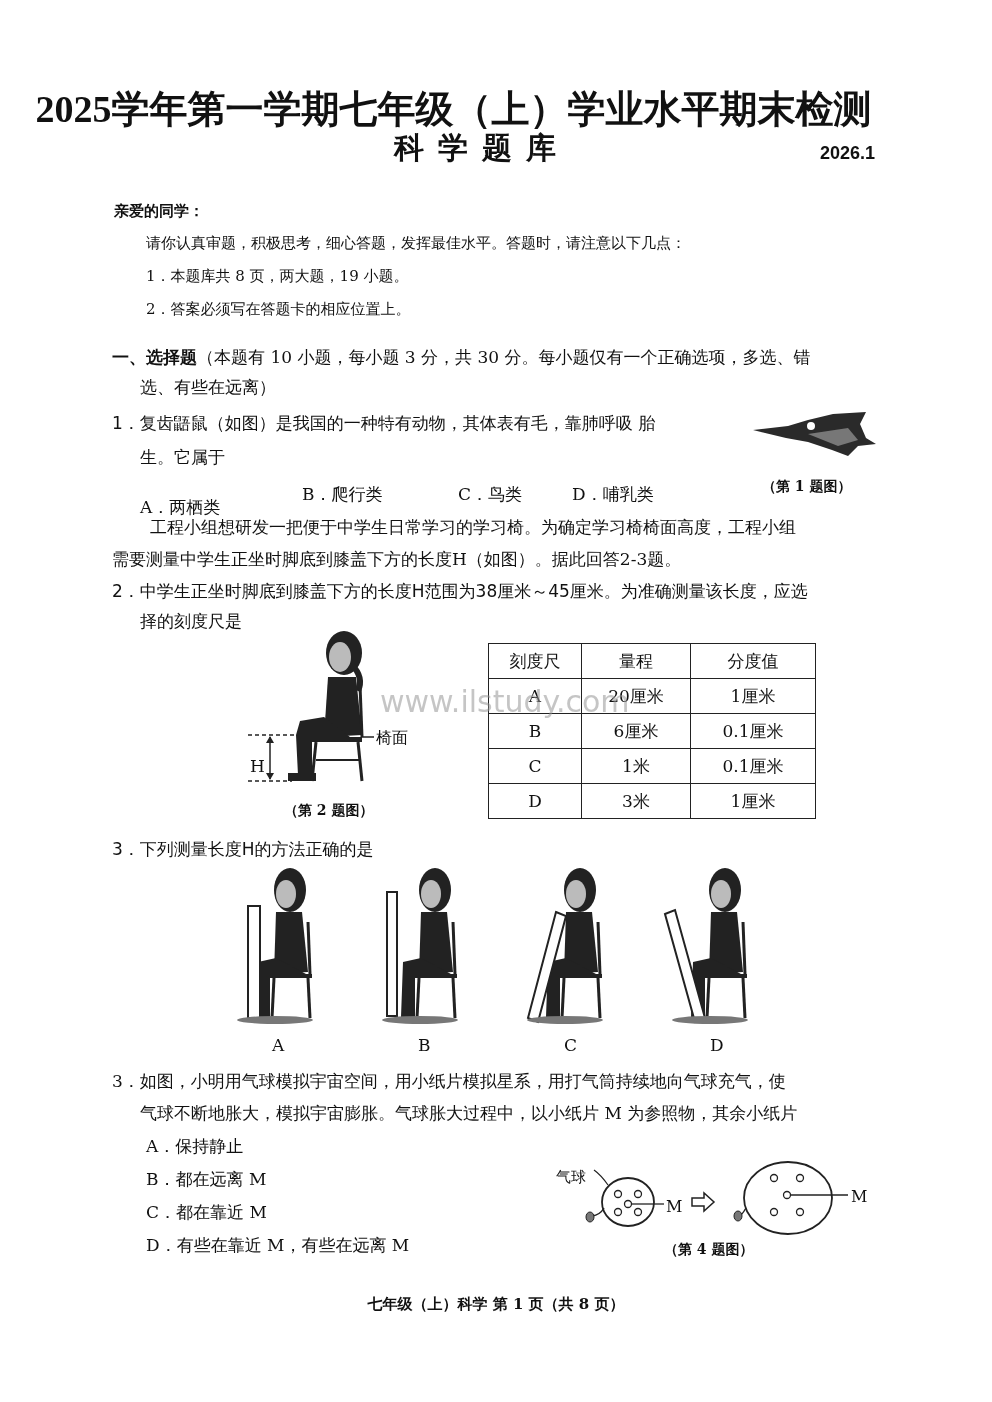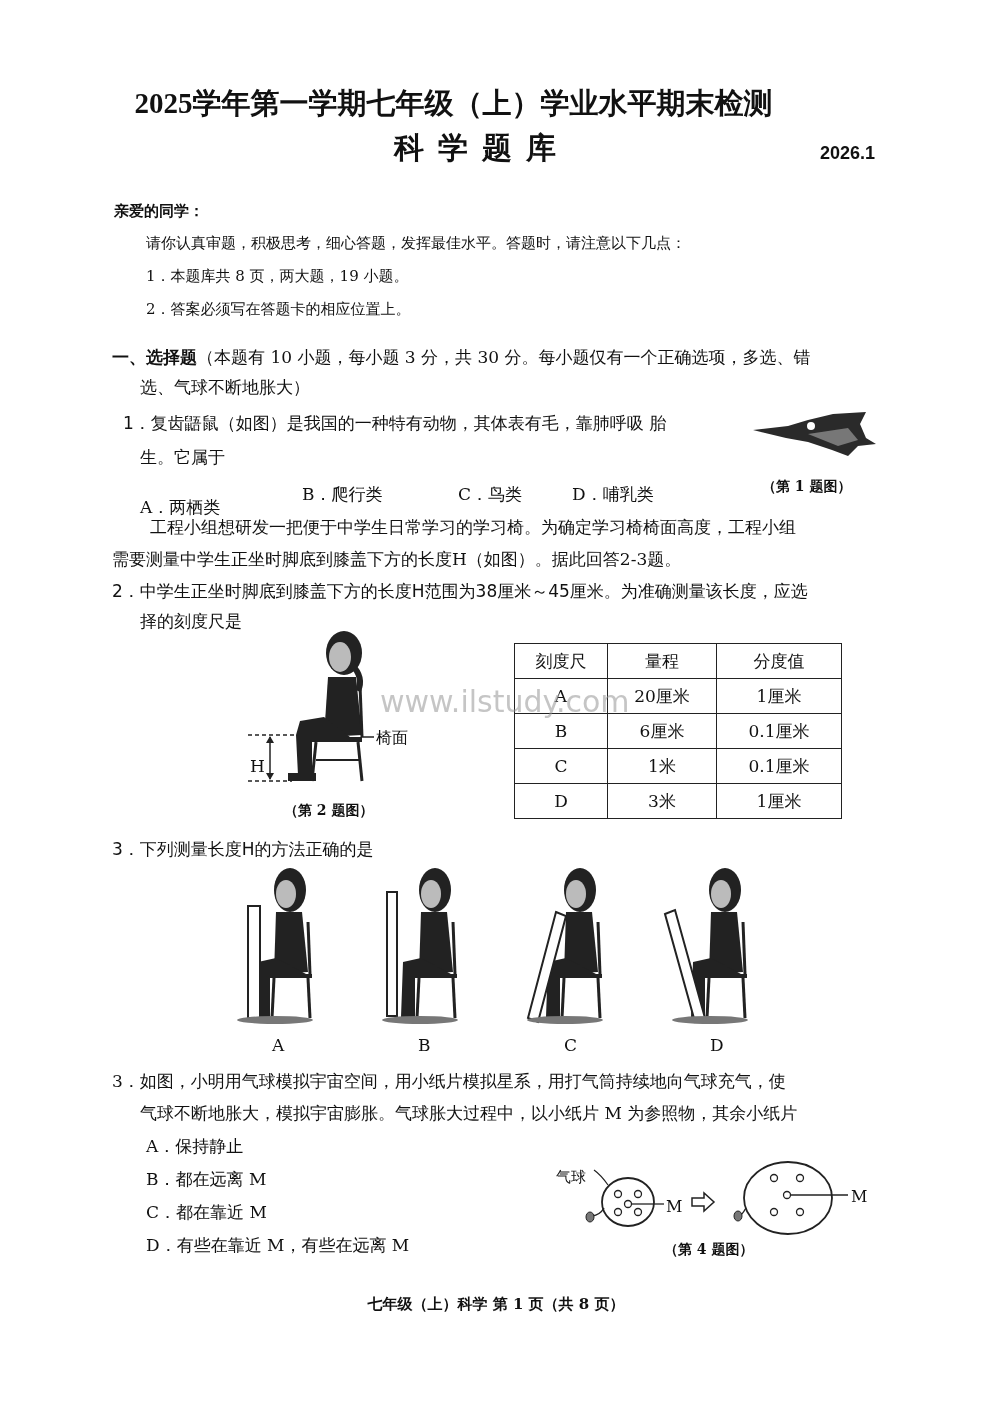--- a/index.html
+++ b/index.html
@@ -1,19 +1,19 @@
 <!DOCTYPE html>
 <html><head>
 <meta charset="utf-8">
 <style>
   html, body { margin:0; padding:0; background:#ffffff; }
   body { width:992px; height:1402px; position:relative; overflow:hidden;
          font-family:"DejaVu Serif","Liberation Serif",serif; color:#111; }
   .abs { position:absolute; }
-  .title { left:0; width:907px; top:84px; text-align:center; font-size:29px; font-weight:bold;
+  .title { left:0; width:907px; top:84px; text-align:center; font-size:38px; font-weight:bold;
            font-family:"Liberation Serif","DejaVu Serif",serif; letter-spacing:0px; }
   .subtitle { left:16px; width:932px; top:128px; text-align:center; font-size:30px; font-weight:bold;
               font-family:Liberation Serif, serif; letter-spacing:14px; }
   .date { left:820px; top:143px; font-size:18px; font-weight:bold; font-family:"Liberation Sans",sans-serif; }
   .txt { font-size:17px; line-height:22px; white-space:nowrap; }
   .bold { font-weight:bold; }
   .sans { font-family:"DejaVu Sans","Liberation Sans",sans-serif; }
   table.scale { border-collapse:collapse; font-size:17px; }
   table.scale td, table.scale th { border:1.6px solid #222; text-align:center; height:32px; font-weight:normal; }
   .watermark { font-family:"DejaVu Sans",sans-serif; font-size:30px; color:rgba(150,150,150,0.55);margin-left:8px; }
@@ -27,23 +27,23 @@
 <div class="abs date">2026.1</div>
 
 <div class="abs txt sans bold" style="left:114px;top:200px;font-size:15px;">亲爱的同学：</div>
 <div class="abs txt" style="left:146px;top:232px;font-size:15px;">请你认真审题，积极思考，细心答题，发挥最佳水平。答题时，请注意以下几点：</div>
 <div class="abs txt" style="left:146px;top:265px;font-size:15px;">1．本题库共 8 页，两大题，19 小题。</div>
 <div class="abs txt" style="left:146px;top:298px;font-size:15px;">2．答案必须写在答题卡的相应位置上。</div>
 
 <div class="abs txt" style="left:112px;top:346px;">
   <span class="bold sans">一、选择题</span><span>（本题有 10 小题，每小题 3 分，共 30 分。每小题仅有一个正确选项，多选、错</span>
 </div>
-<div class="abs txt" style="left:140px;top:376px;">选、气球不断地胀大）</div>
-
-<div class="abs txt sans" style="left:123px;top:412px;">1．复齿鼯鼠（如图）是我国的一种特有动物，其体表有毛，靠肺呼吸  胎</div>
+<div class="abs txt" style="left:140px;top:376px;">选、有些在远离）</div>
+
+<div class="abs txt sans" style="left:112px;top:412px;">1．复齿鼯鼠（如图）是我国的一种特有动物，其体表有毛，靠肺呼吸  胎</div>
 <div class="abs txt sans" style="left:140px;top:446px;">生。它属于</div>
 <div class="abs txt" style="left:140px;top:483px;margin-top:13px;">A．两栖类</div>
 <div class="abs txt" style="left:302px;top:483px;">B．爬行类</div>
 <div class="abs txt" style="left:458px;top:483px;">C．鸟类</div>
 <div class="abs txt" style="left:572px;top:483px;">D．哺乳类</div>
 <div class="abs" style="left:748px;top:408px;width:140px;height:60px;">
   <svg width="140" height="60" viewBox="0 0 140 60">
     <path d="M5,22 L40,18 L60,12 L85,6 L118,4 L112,16 L118,30 L128,36 L110,38 L100,48 L84,42 L60,34 L38,30 Z" fill="#2a2a2a"></path>
     <circle cx="63" cy="18" r="4" fill="#fff"></circle>
     <path d="M60,26 L100,20 L110,32 L90,38 Z" fill="#777"></path>
@@ -75,21 +75,21 @@
     <line x1="30" y1="112" x2="30" y2="154" stroke="#222" stroke-width="1.5"></line>
     <path d="M26,118 L30,111 L34,118 Z" fill="#222"></path>
     <path d="M26,148 L30,155 L34,148 Z" fill="#222"></path>
     <line x1="122" y1="112" x2="134" y2="112" stroke="#222" stroke-width="1.5"></line>
   </svg>
 </div>
 <div class="abs txt" style="left:250px;top:755px;font-size:17px;">H</div>
 <div class="abs txt" style="left:376px;top:727px;font-size:16px;">椅面</div>
 <div class="abs caption" style="left:284px;top:802px;">（第 2 题图）</div>
 
-<table class="abs scale" style="left:514px;top:643px;width:328px;">
+<table class="abs scale" style="left:488px;top:643px;width:328px;">
   <tbody>
       <tr>
     <th style="width:90px;">刻度尺</th>
     <th style="width:106px;">量程</th>
     <th>分度值</th>
   </tr>
   <tr>
     <td>A</td>
     <td>20厘米</td>
     <td>1厘米</td>

